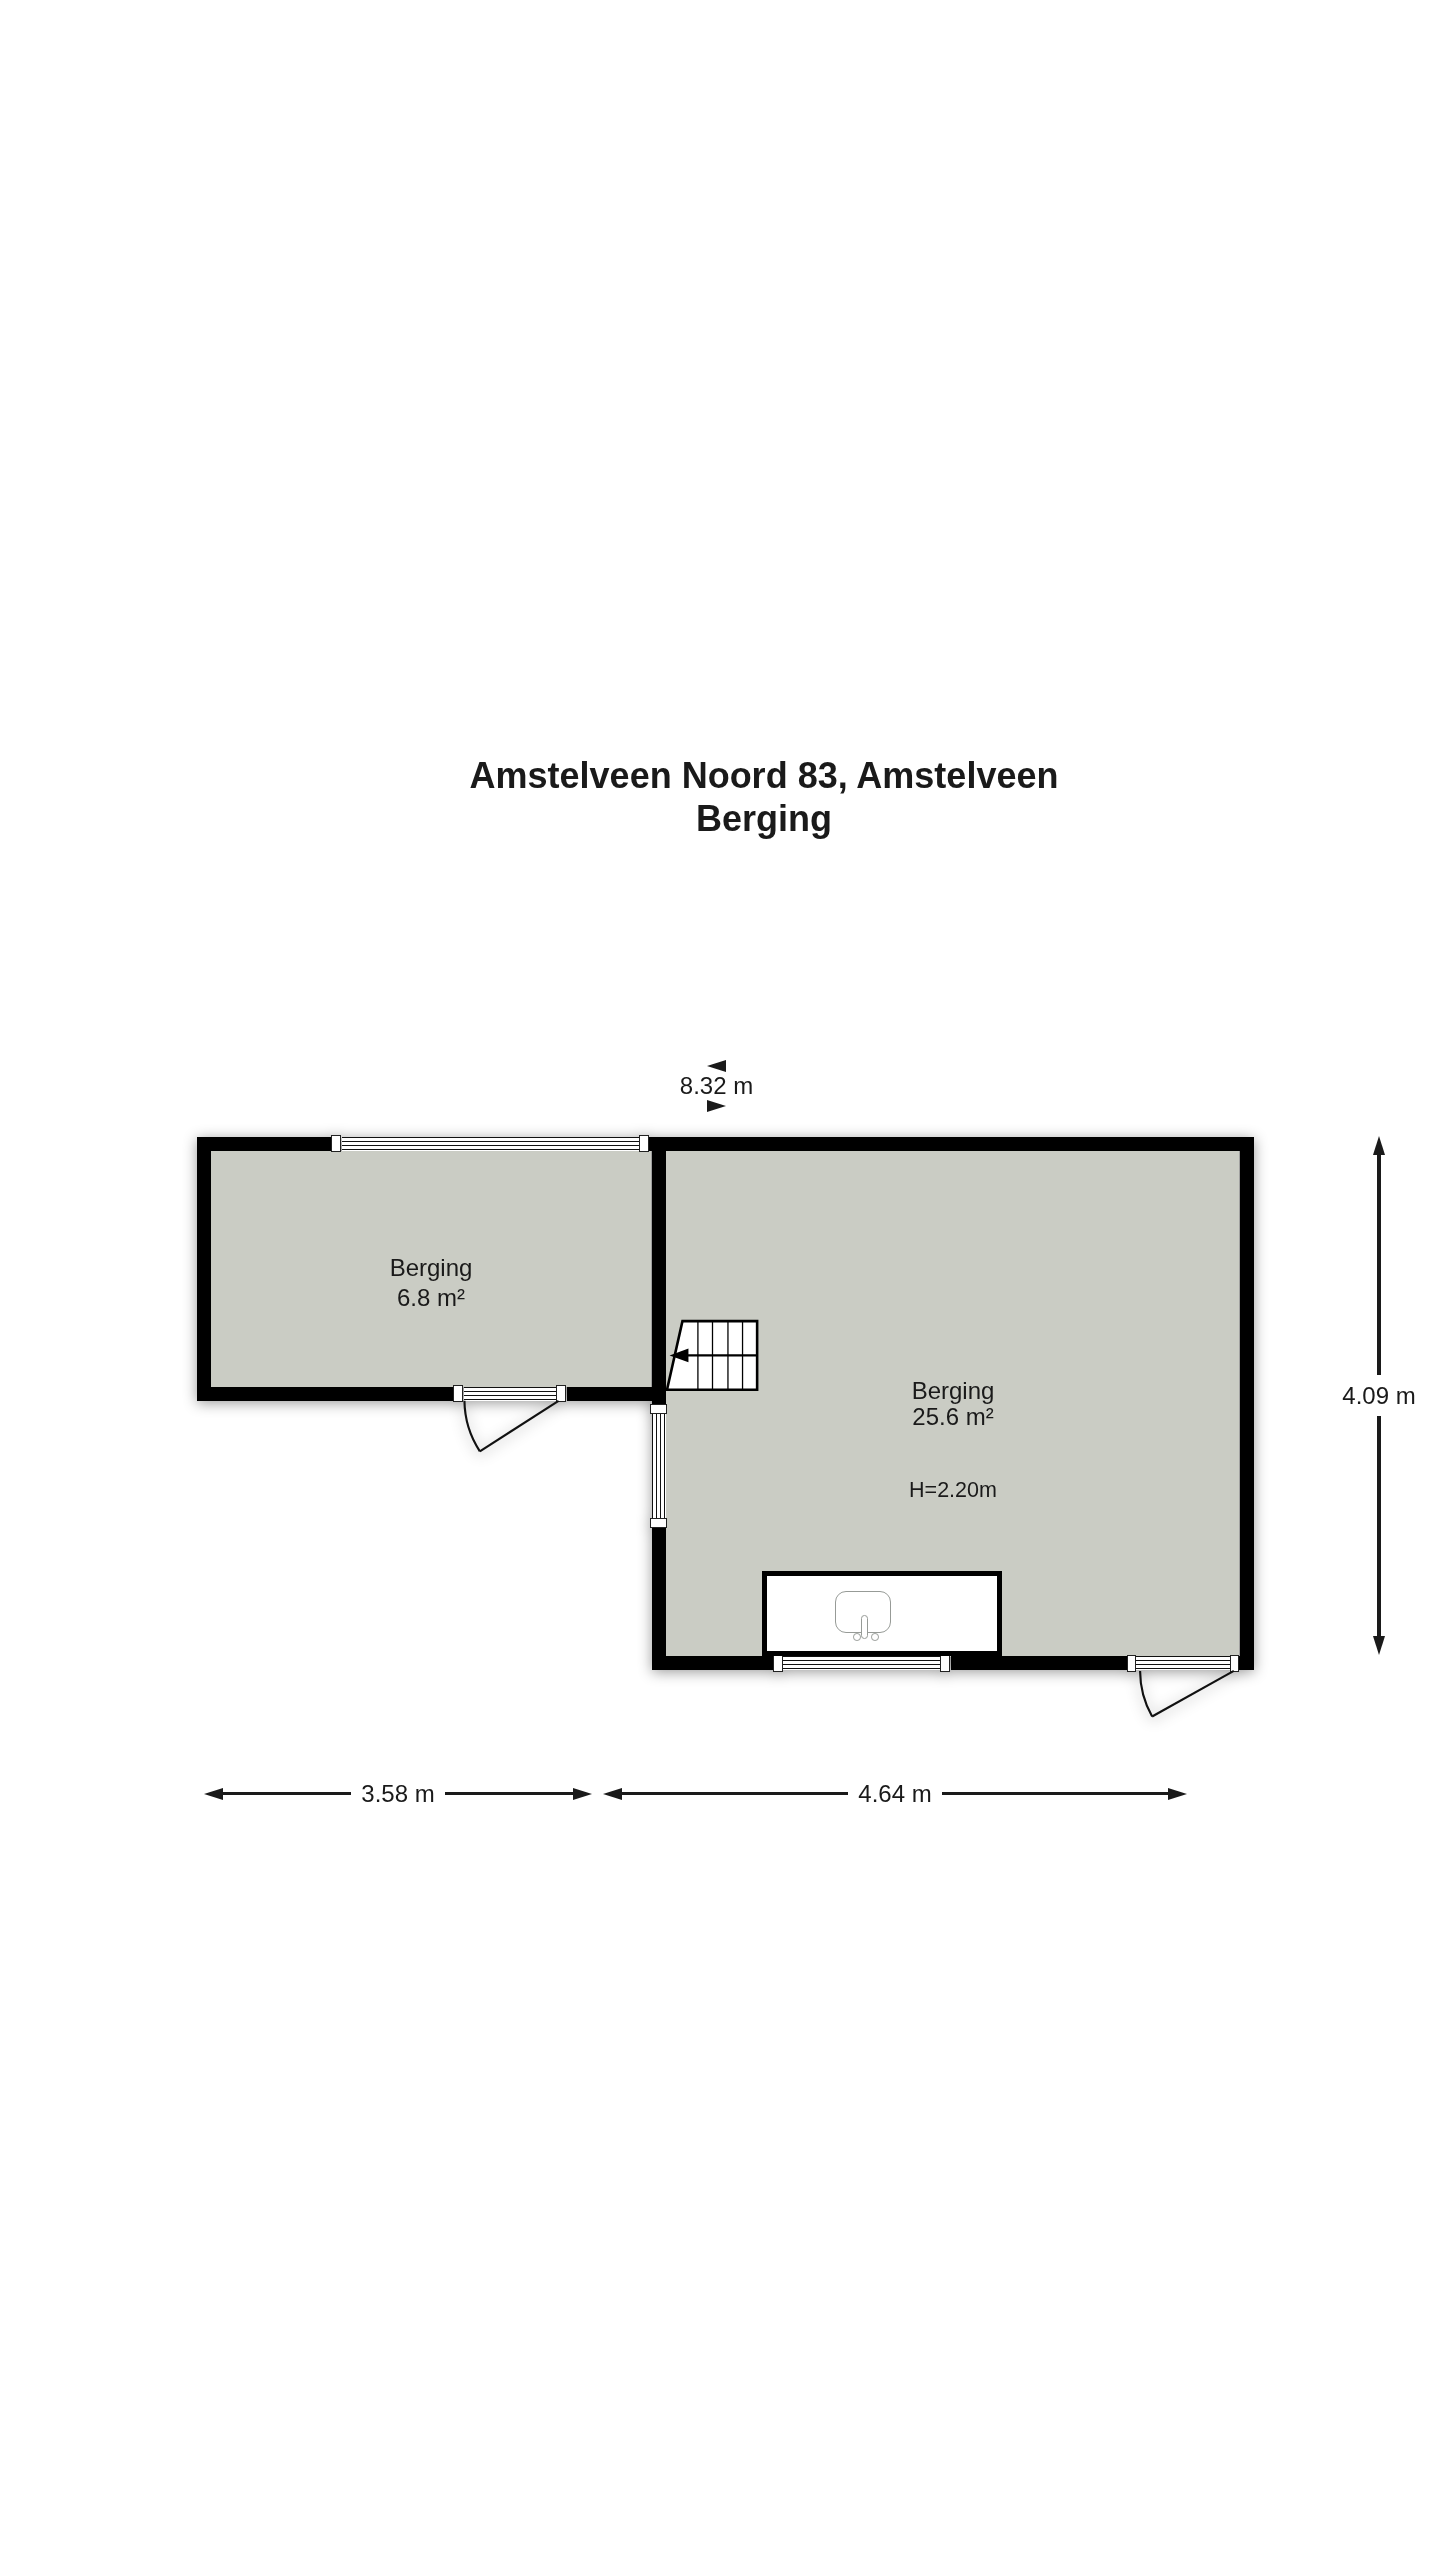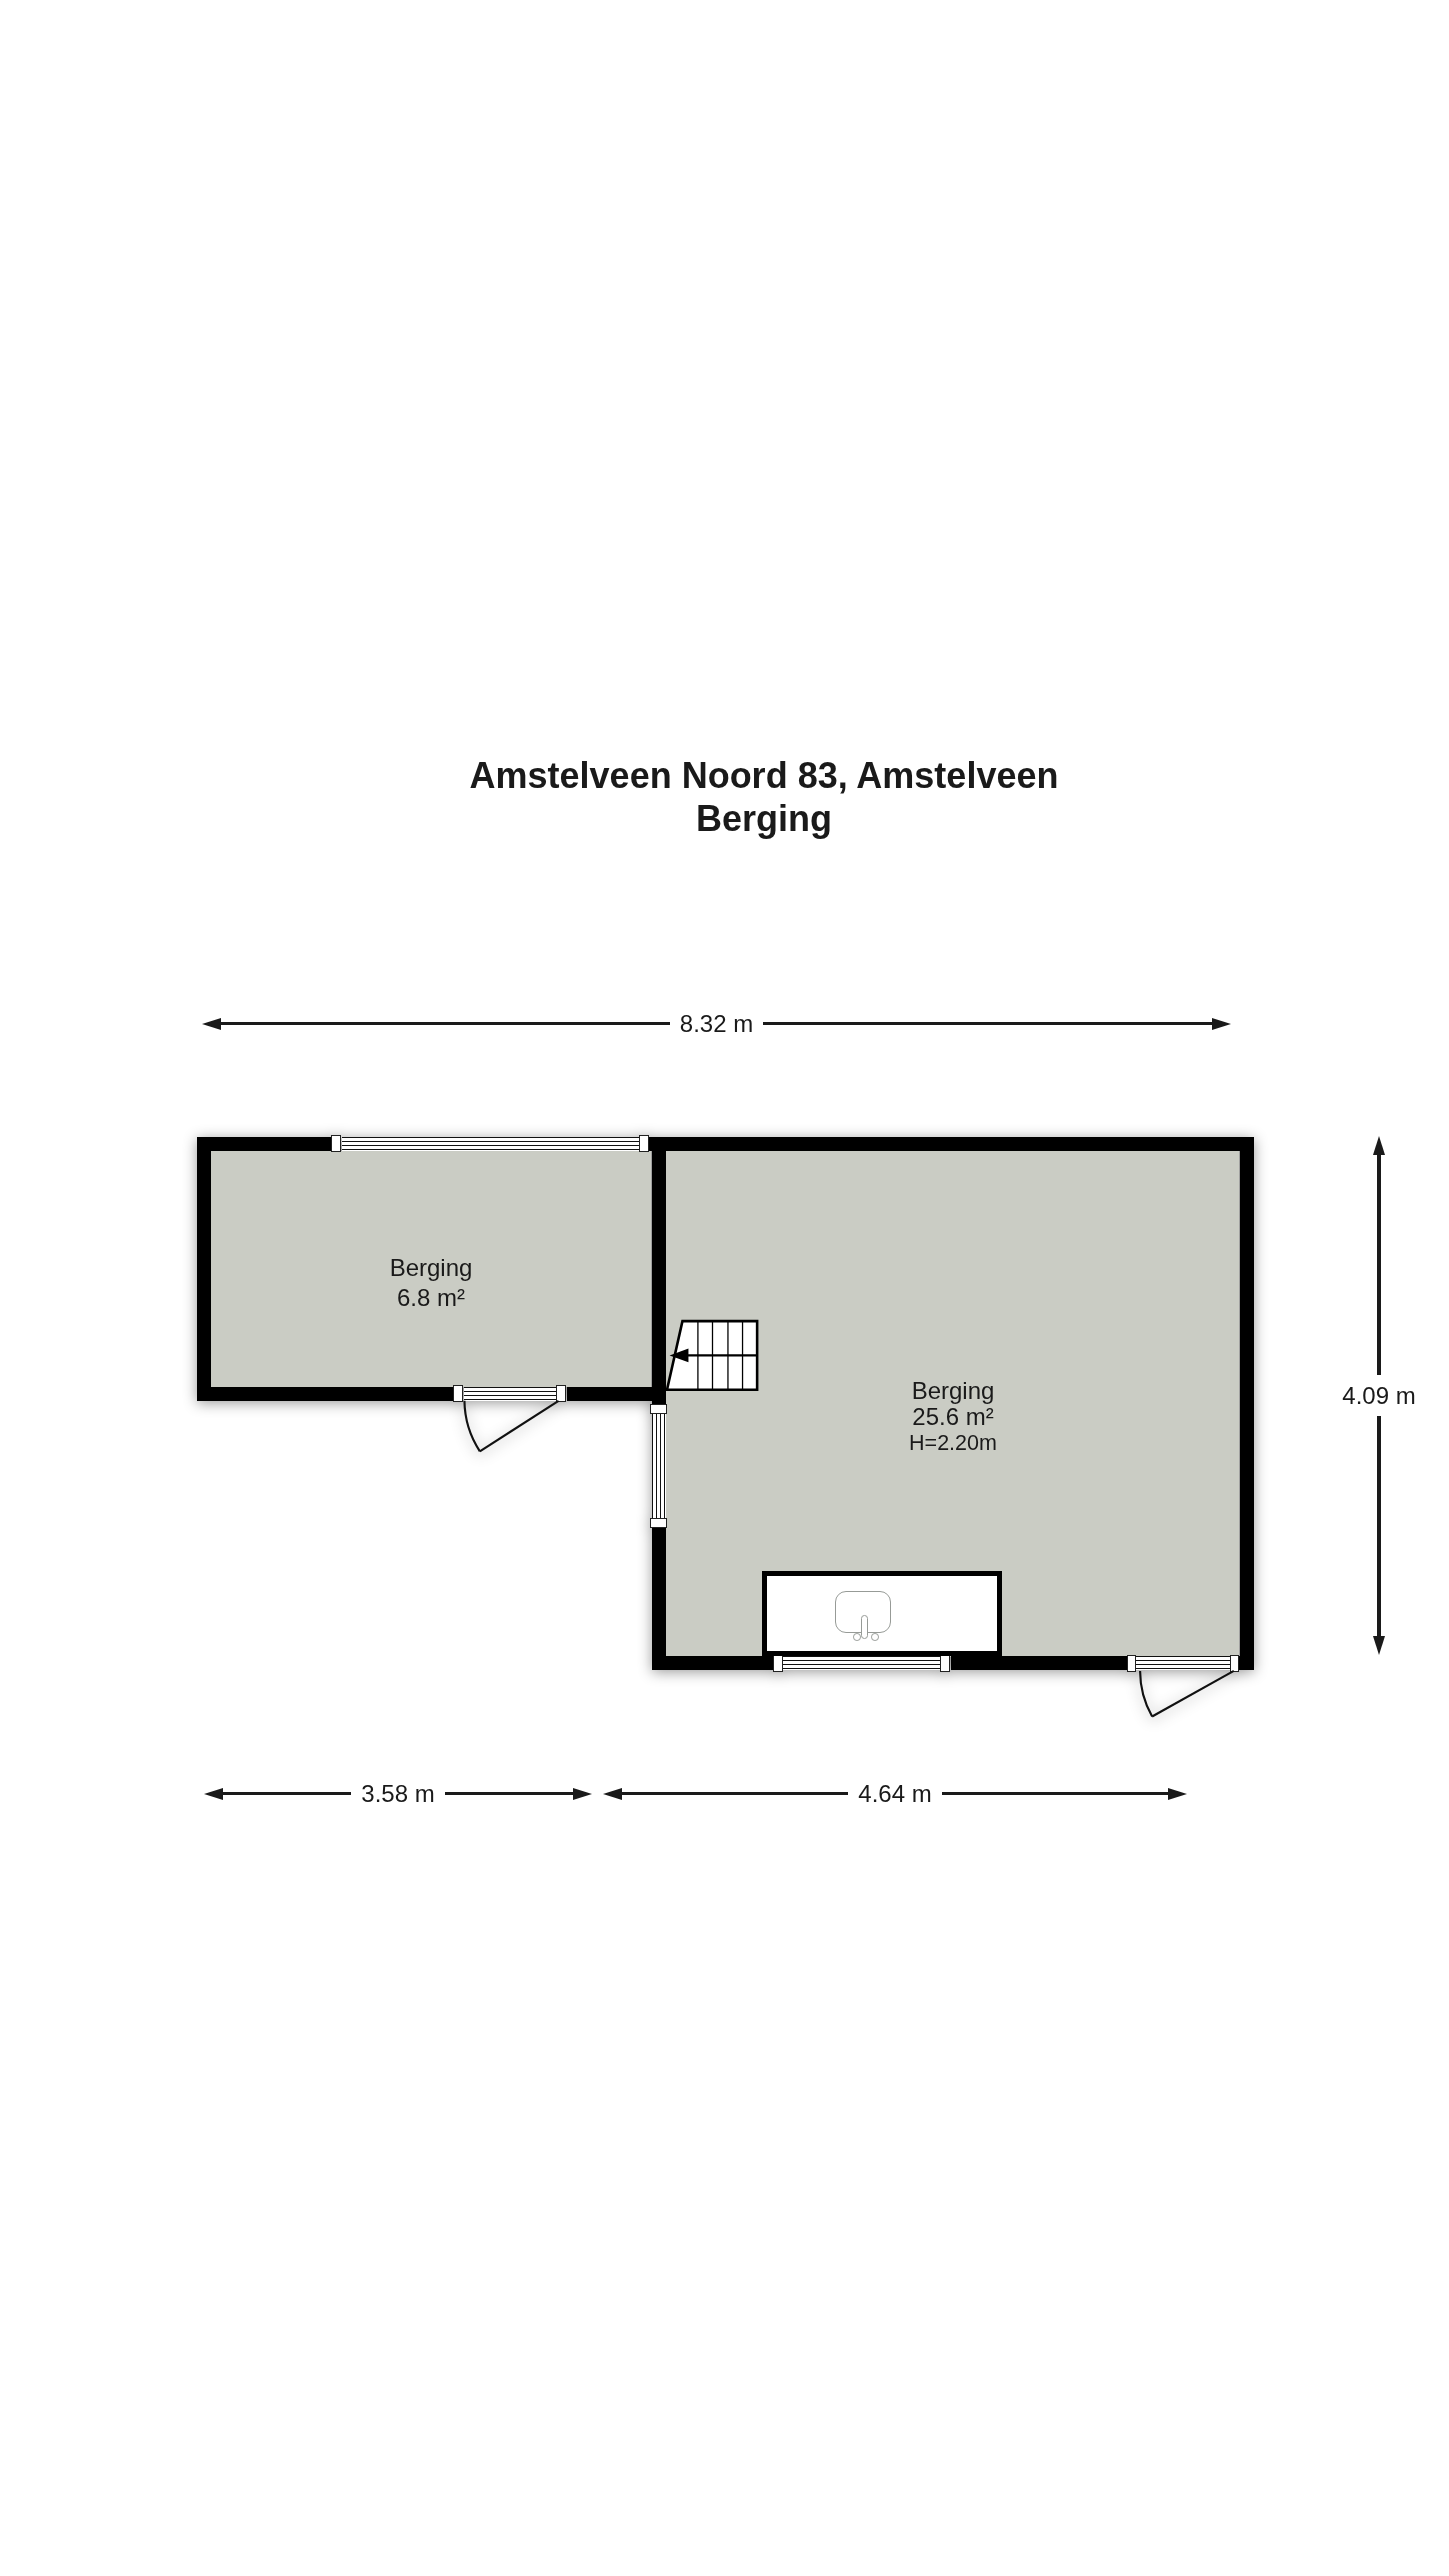--- a/index.html
+++ b/index.html
@@ -29,40 +29,40 @@
   .dim.v{flex-direction:column;}
   .dim.v .ln{width:2.6px;height:auto;min-height:3.4px;}
   .dim.v .lbl{padding:6.9px 0;}
   .ah{width:0;height:0;border-style:solid;flex:0 0 auto;}
   .ah.left {border-width:6.9px 19px 6.9px 0;border-color:transparent var(--text) transparent transparent;}
   .ah.right{border-width:6.9px 0 6.9px 19px;border-color:transparent transparent transparent var(--text);}
   .ah.up   {border-width:0 6.9px 19px 6.9px;border-color:transparent transparent var(--text) transparent;}
   .ah.down {border-width:19px 6.9px 0 6.9px;border-color:var(--text) transparent transparent transparent;}
   
   .room-label{position:absolute;text-align:center;font-size:24px;line-height:26px;color:var(--text);}
-  .room-label .sub{font-size:21.5px;}
+  .room-label .sub{font-size:21.5px;margin-top:47px;}
   .room-label.small-room{line-height:30px;}
   
   .sink{position:absolute;background:#fff;border:5.2px solid #000;box-sizing:border-box;}
   .basin{position:absolute;background:#fff;border:1.7px solid #979b97;border-radius:11px;box-sizing:border-box;}
   .tap{position:absolute;background:#fff;border:1.3px solid #979b97;border-radius:3.4px;box-sizing:border-box;}
   .knob{position:absolute;background:#fff;border:1.3px solid #979b97;border-radius:50%;box-sizing:border-box;}
   svg{position:absolute;overflow:visible;}
 </style>
 </head>
 <body>
 
 <div id="canvas">
 
   <div class="title" style="left:79px;top:754px;width:1370px;">
     <div>Amstelveen Noord 83, Amstelveen</div>
     <div>Berging</div>
   </div>
 
-  <div class="dim h" style="left:202px;top:1008px;width:1029px;height:31px;">
+  <div class="dim h" style="left:202px;top:1060px;width:1029px;height:31px;flex-direction:column;">
     <div class="ah left"></div>
     <div class="ln"></div>
     <div class="lbl">8.32 m</div>
     <div class="ln"></div>
     <div class="ah right"></div>
   </div>
 
 
   <div class="dim v" style="left:1336px;top:1136px;width:86px;height:519px;">
     <div class="ah up"></div>

